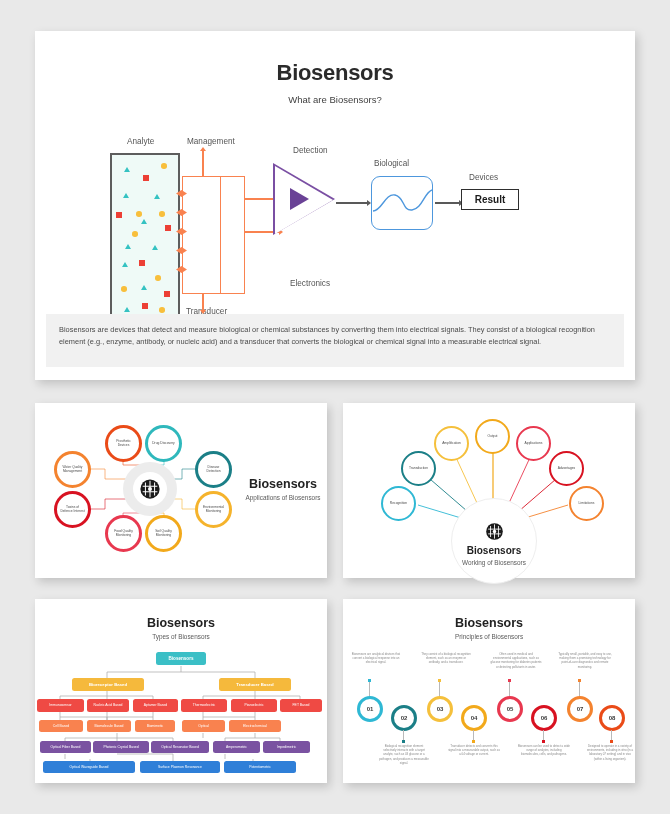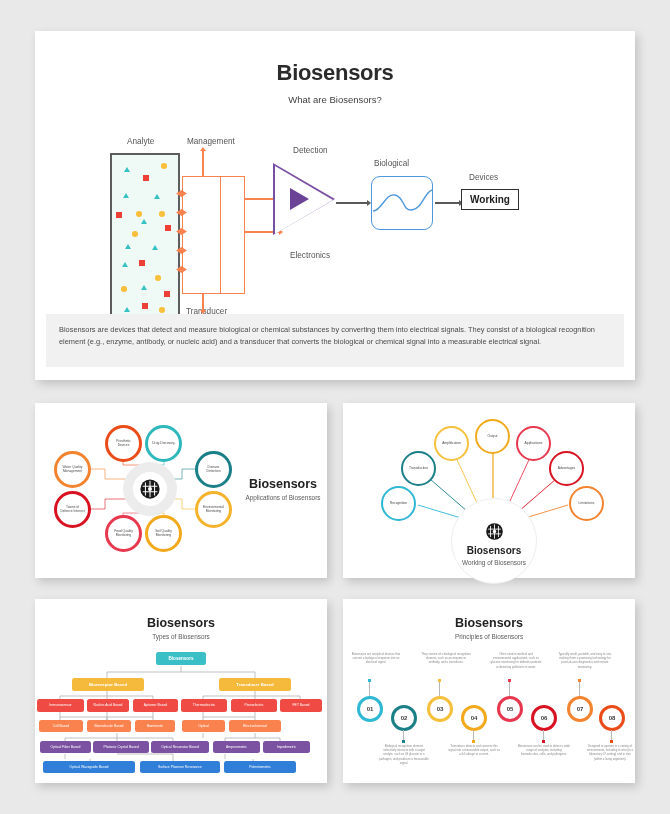--- a/index.html
+++ b/index.html
@@ -163,21 +163,21 @@
   <div class="slide" id="slide-hero">
     <div class="hero-title">Biosensors</div>
     <div class="hero-sub">What are Biosensors?</div>
 
     <div class="diagram">
 
       <div class="lbl" style="left:92px; top:2px;">Analyte</div>
       <div class="lbl" style="left:152px; top:2px;">Management</div>
       <div class="lbl" style="left:151px; top:172px;">Transducer</div>
       <div class="lbl" style="left:258px; top:11px;">Detection</div>
-      <div class="lbl" style="left:255px; top:116px;">Electronics</div>
+      <div class="lbl" style="left:255px; top:144px;">Electronics</div>
       <div class="lbl" style="left:339px; top:24px;">Biological</div>
       <div class="lbl" style="left:434px; top:38px;">Devices</div>
 
       <div class="analyte-box">
         <div class="pt tri" style="left:12px; top:12px;"></div>
         <div class="pt ci" style="left:49px; top:8px;"></div>
         <div class="pt sq" style="left:31px; top:20px;"></div>
         <div class="pt tri" style="left:11px; top:38px;"></div>
         <div class="pt tri" style="left:42px; top:39px;"></div>
         <div class="pt sq" style="left:4px;  top:57px;"></div>
@@ -220,21 +220,21 @@
       <div class="hline-g" style="left:301px; top:67px; width:31px;"></div>
 
       <div class="proc-box">
         <svg width="60" height="51" viewBox="0 0 60 51">
           <path d="M1 34 C10 34, 13 16, 23 18 C33 20, 30 34, 40 33 C50 32, 52 16, 60 13" fill="none" stroke="#4d97dd" stroke-width="1.4"></path>
         </svg>
       </div>
 
       <div class="hline-g" style="left:400px; top:67px; width:24px;"></div>
 
-      <div class="result-box">Working</div>
+      <div class="result-box">Result</div>
     </div>
 
     <div class="caption">Biosensors are devices that detect and measure biological or chemical substances by converting them into electrical signals. They consist of a biological recognition element (e.g., enzyme, antibody, or nucleic acid) and a transducer that converts the biological or chemical signal into a measurable electrical signal.</div>
   </div>
 
   <div class="slide" id="slide-apps">
     <svg width="292" height="175" style="position:absolute;left:0;top:0;">
       <path d="M88 43 L88 62 L108 62" fill="none" stroke="#ea4b18" stroke-width="0.9" opacity="0.65"></path>
       <path d="M129 43 L129 62 L112 62" fill="none" stroke="#2fb8bc" stroke-width="0.9" opacity="0.65"></path>
       <path d="M55 66 L70 66 L70 76 L96 76" fill="none" stroke="#f4832f" stroke-width="0.9" opacity="0.65"></path>

